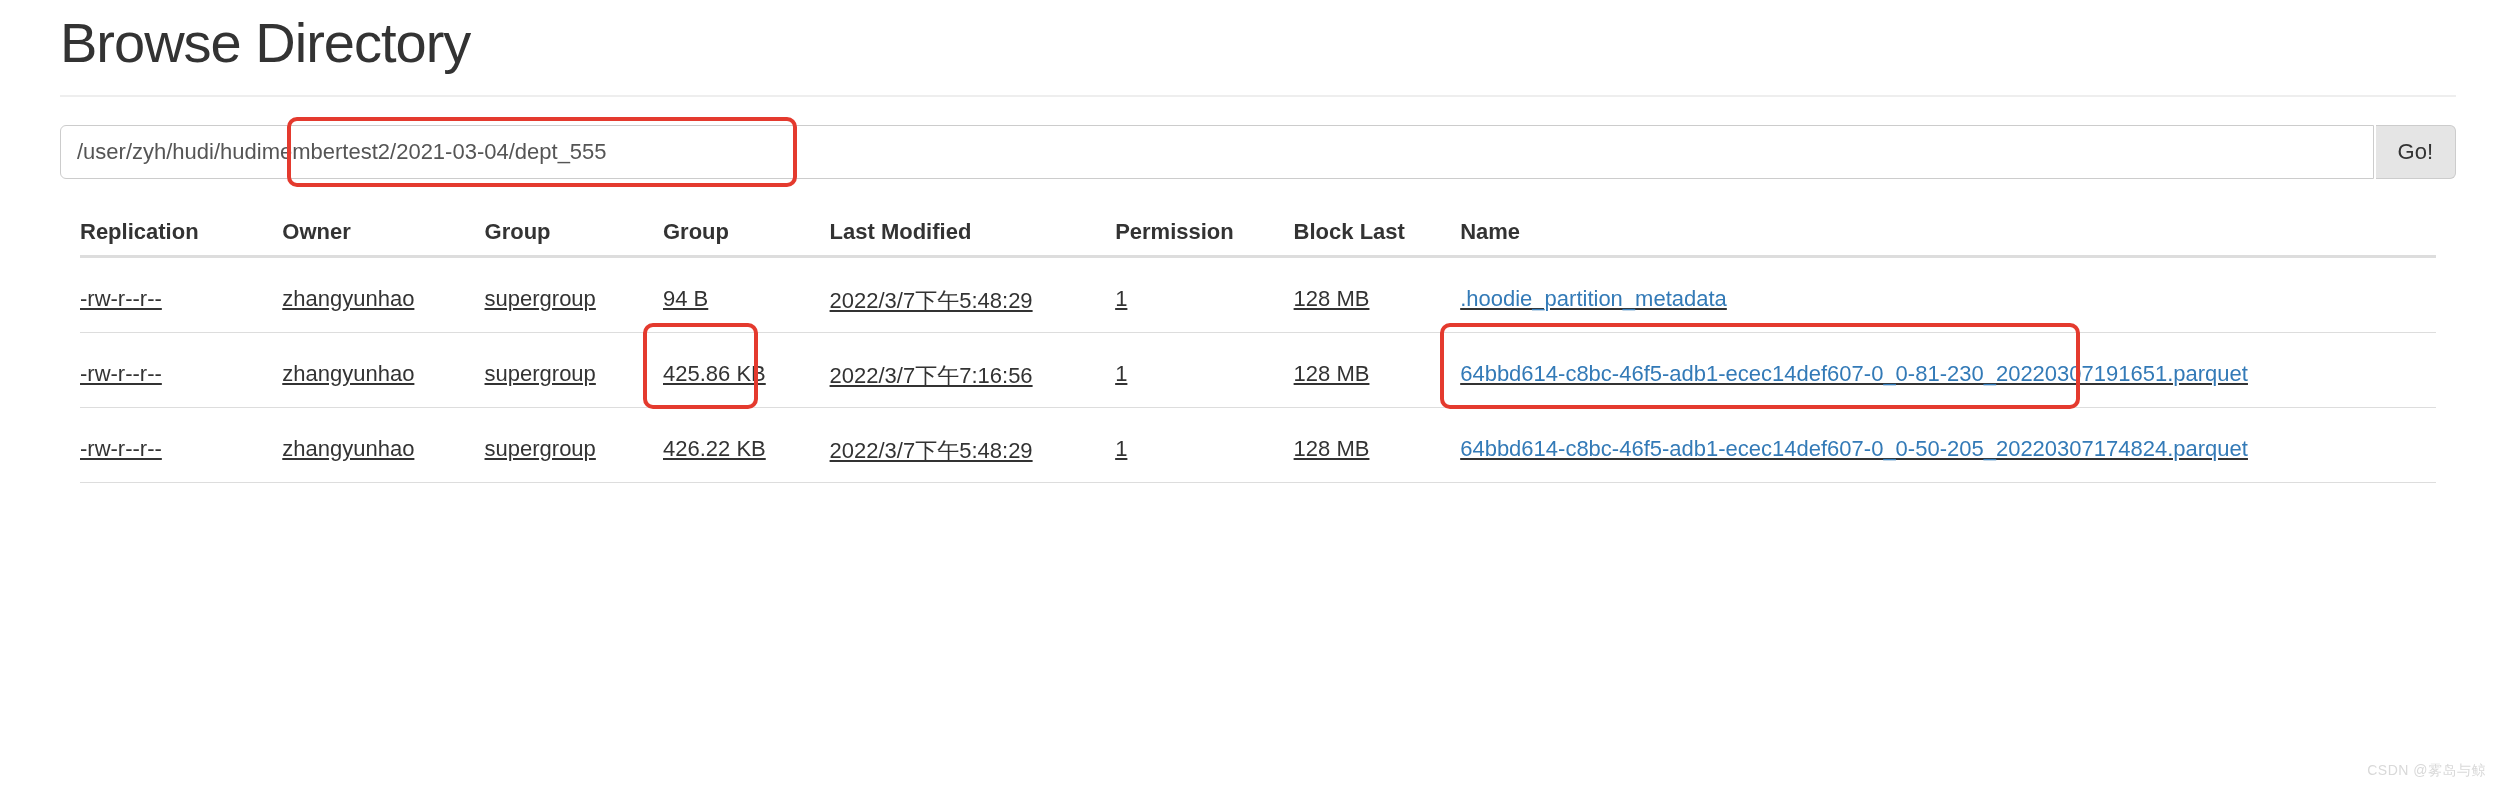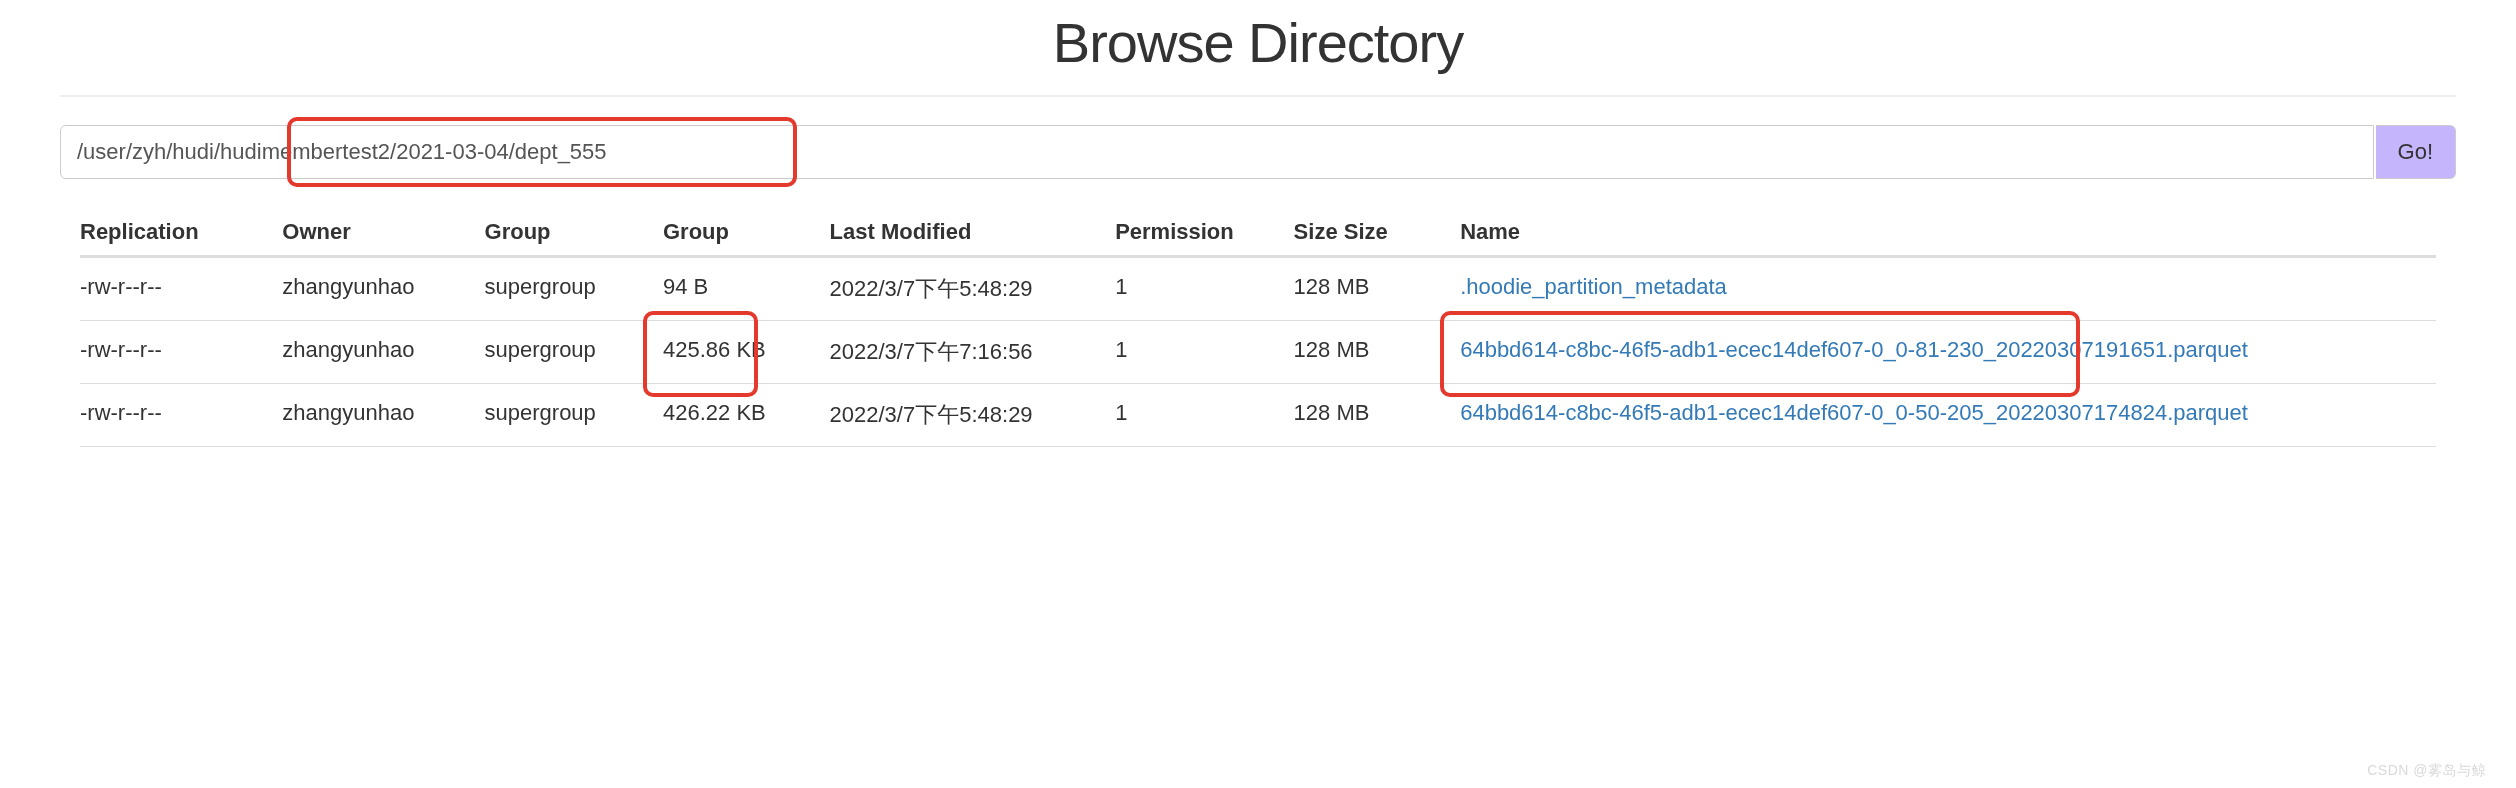--- a/index.html
+++ b/index.html
@@ -13,21 +13,20 @@
       color: #333;
       padding: 10px 60px 30px 60px;
       background: #fff;
     }
     h1.page-title {
       font-size: 56px;
       font-weight: 500;
       color: #333;
       margin-bottom: 20px;
       letter-spacing: -1px;
-      text-align: center;
     }
     hr.divider {
       border: none;
       border-top: 2px solid #eee;
       margin-bottom: 28px;
     }
     .path-row {
       display: flex;
       gap: 2px;
       margin-bottom: 30px;
@@ -42,21 +41,21 @@
       height: 54px;
       color: #555;
       outline: none;
     }
     .go-button {
       padding: 6px 22px;
       font-size: 22px;
       border: 1px solid #ccc;
       border-left: none;
       border-radius: 0 6px 6px 0;
-      background: #c4b5fd;
+      background: #e5e5e5;
       cursor: pointer;
       height: 54px;
       color: #333;
     }
     .table-wrap {
       padding: 0 20px;
       position: relative;
     }
     table.dir-table {
       width: 100%;
@@ -66,26 +65,27 @@
     table.dir-table thead th {
       text-align: left;
       font-weight: 700;
       color: #333;
       padding: 10px 12px 10px 0;
       vertical-align: bottom;
       border-bottom: 3px solid #ddd;
       font-size: 22px;
     }
     table.dir-table tbody td {
-      padding: 16px 12px 16px 0;
+      padding: 28px 12px 16px 0;
       vertical-align: top;
       border-bottom: 1px solid #ddd;
       color: #333;
       font-size: 22px;
       word-wrap: break-word;
+      text-decoration: underline;
     }
     table.dir-table tbody td a {
       color: #337ab7;
       text-decoration: none;
     }
     
     .col-permission { width: 8.5%; }
     .col-owner { width: 8.5%; }
     .col-group { width: 7.5%; }
     .col-size { width: 7%; }
@@ -138,21 +138,21 @@
 <div class="table-wrap">
   <table class="dir-table">
     <thead>
       <tr>
         <th class="col-permission">Replication</th>
         <th class="col-owner">Owner</th>
         <th class="col-group">Group</th>
         <th class="col-size">Group</th>
         <th class="col-modified">Last Modified</th>
         <th class="col-replication">Permission</th>
-        <th class="col-block">Size Size</th>
+        <th class="col-block">Block Last</th>
         <th class="col-name">Name</th>
       </tr>
     </thead>
     <tbody>
       <tr>
         <td>-rw-r--r--</td>
         <td>zhangyunhao</td>
         <td>supergroup</td>
         <td>94 B</td>
         <td>2022/3/7下午5:48:29</td>

